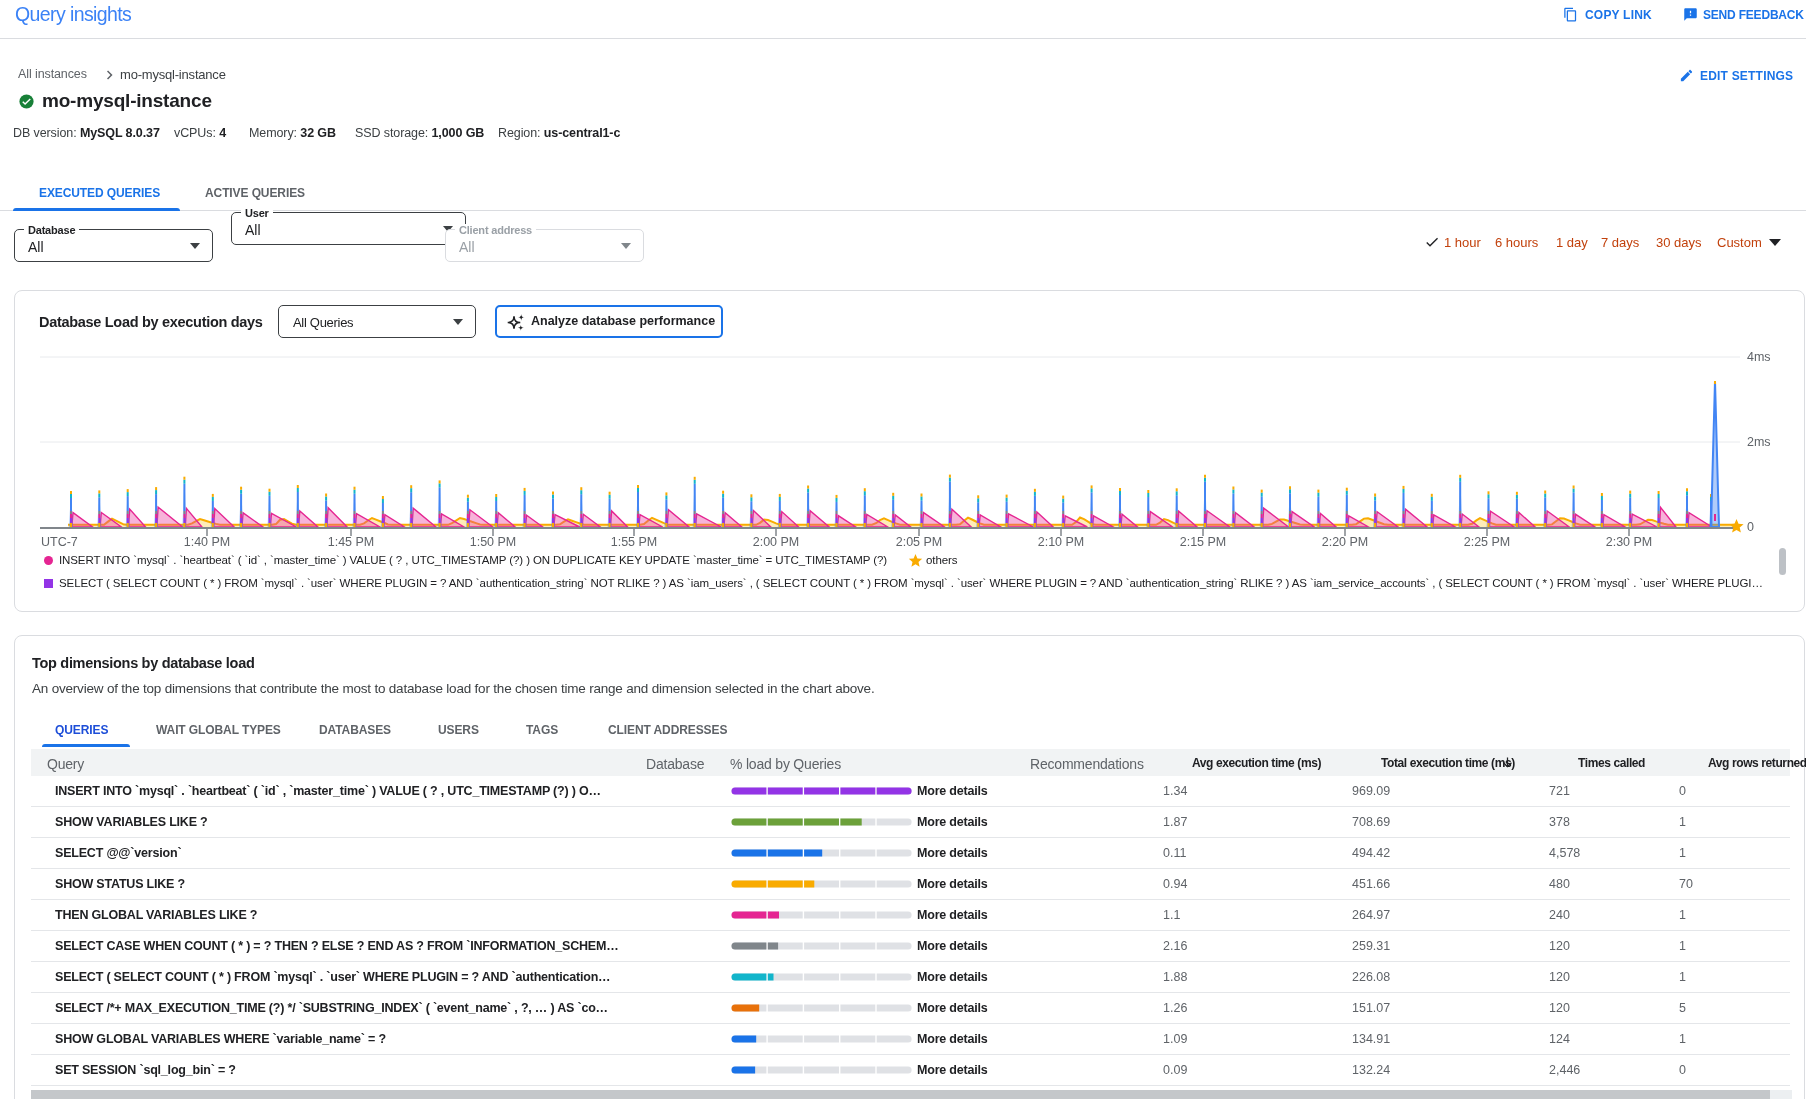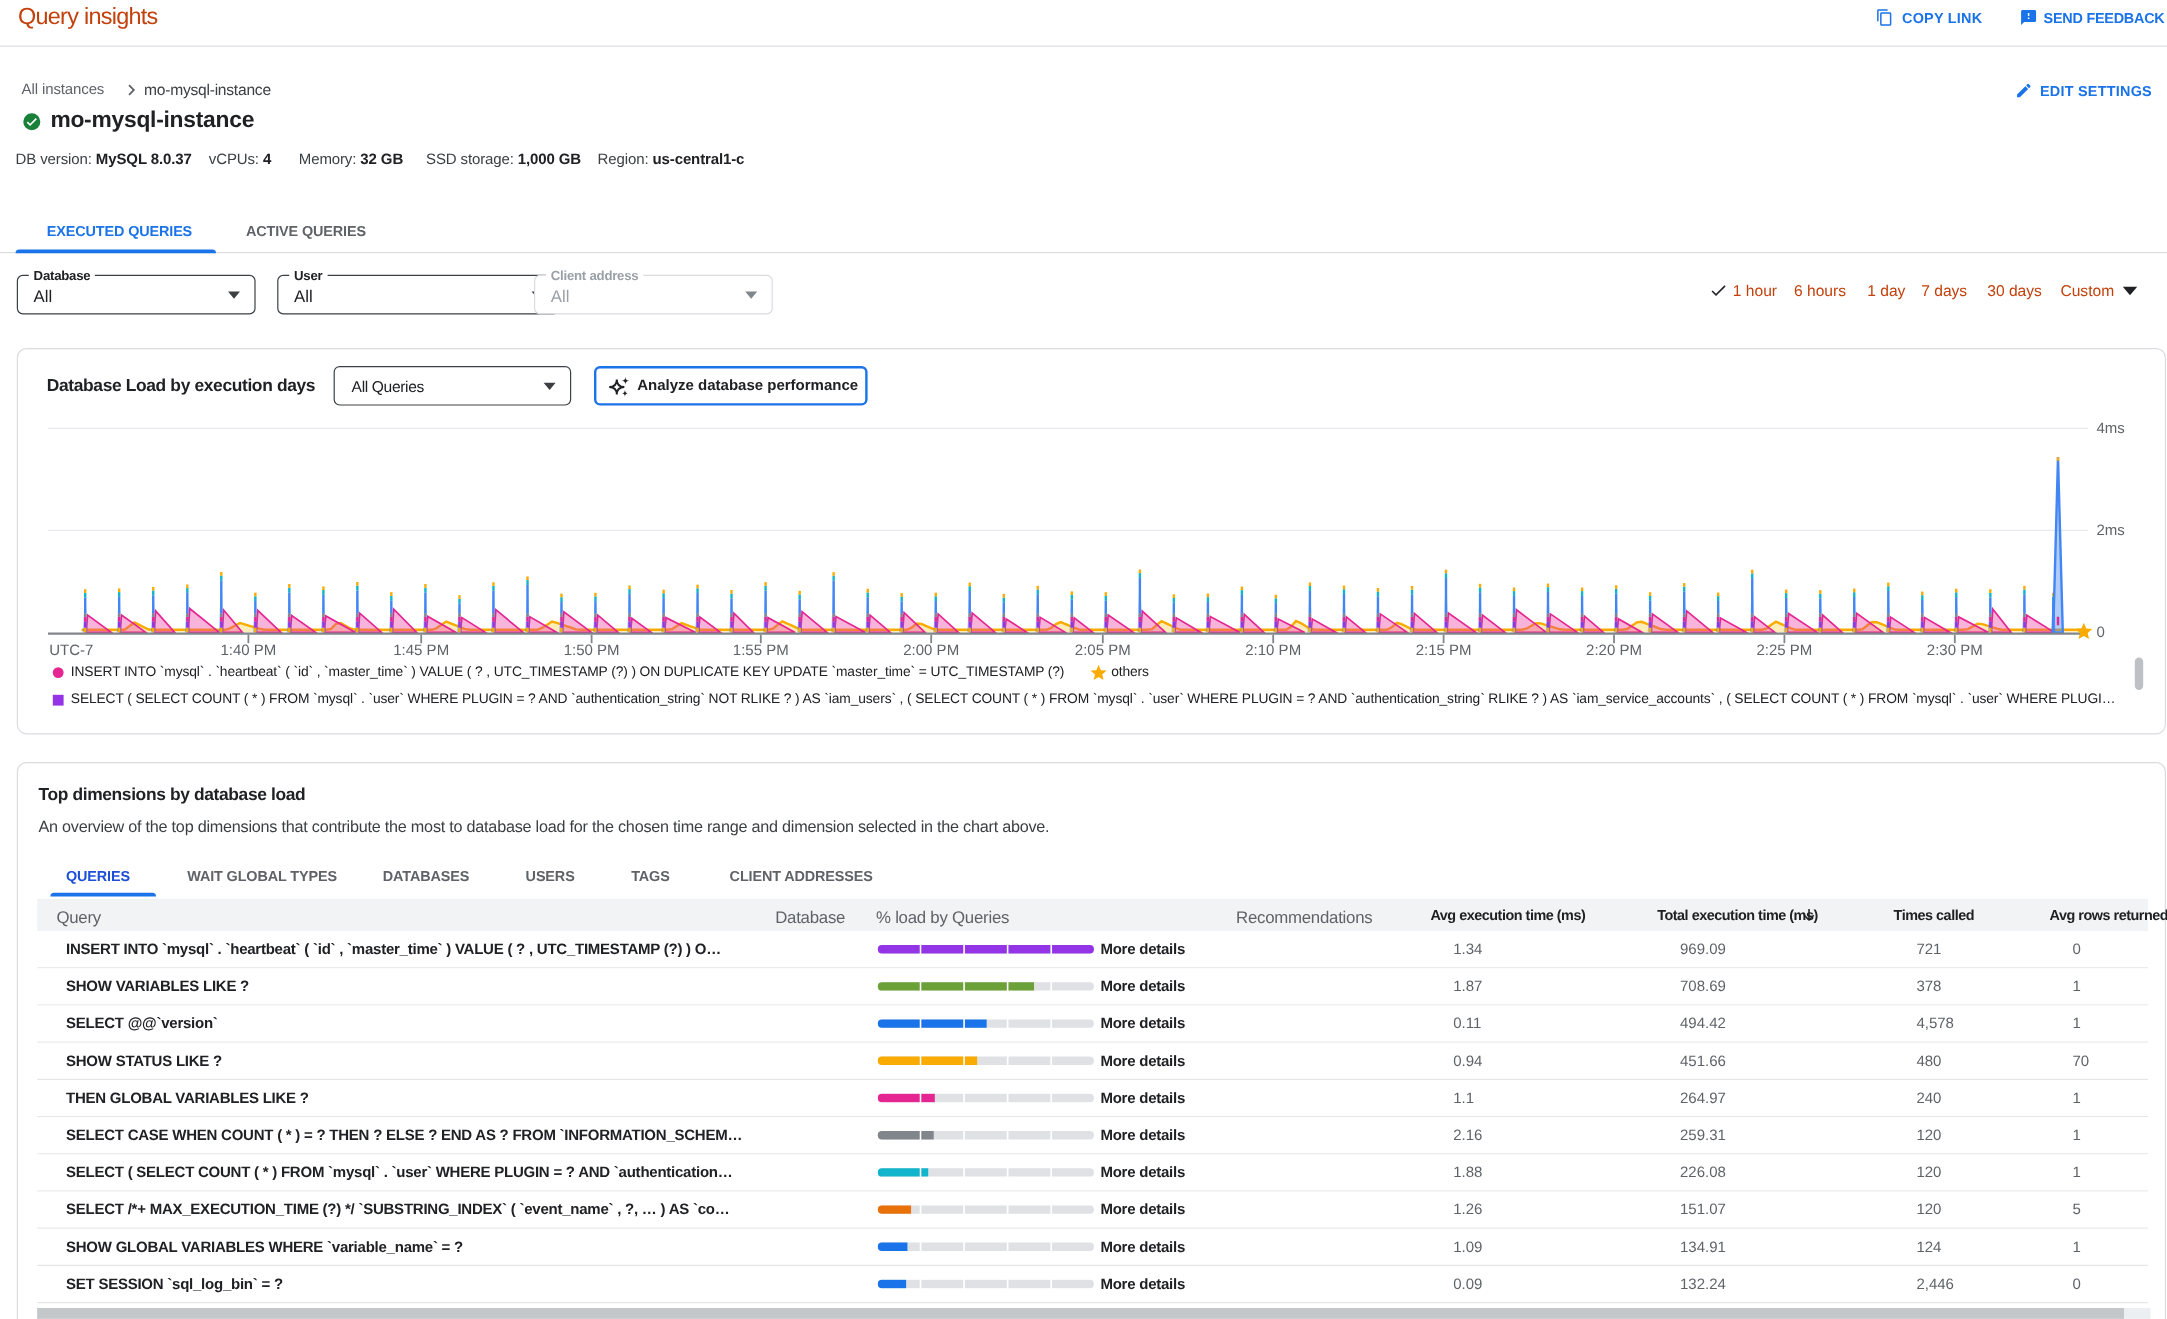--- a/index.html
+++ b/index.html
@@ -13,31 +13,31 @@
 .sel { position:absolute; height:33px; border:1px solid #3c4043; border-radius:5px; background:#fff; }
 .sel .lab { position:absolute; top:-6px; left:9px; background:#fff; padding:0 4px;
   font-size:11px; font-weight:bold; letter-spacing:-.2px; color:#202124; line-height:12px; }
 .sel .val { position:absolute; left:13px; top:9px; font-size:14px; color:#202124; }
 .sel .car { position:absolute; right:12px; top:13px; }
 .tabtxt { font-size:12px; font-weight:bold; letter-spacing:-.1px; color:#5f6368; position:absolute; white-space:nowrap; }
 .trange { position:absolute; top:235px; font-size:13px; color:#c2410c; white-space:nowrap; }
 .trow { position:absolute; left:31px; width:1759px; height:31px; border-bottom:1px solid #e4e6e9; background:#fff; }
 .qt { position:absolute; left:24px; top:8px; font-size:12.5px; font-weight:bold; letter-spacing:-.2px; color:#202124; white-space:nowrap; }
 .md { position:absolute; left:886px; top:8px; font-size:12.5px; font-weight:bold; letter-spacing:-.2px; color:#202124; }
-.num { position:absolute; top:8px; font-size:12.5px; color:#5f6368;margin-left:48px; }
+.num { position:absolute; top:8px; font-size:12.5px; color:#5f6368; }
 .hlab { position:absolute; top:7px; font-size:14px; letter-spacing:-.2px; color:#5f6368; white-space:nowrap; }
 .hlabb { position:absolute; top:7px; font-size:12px; letter-spacing:-.4px; font-weight:bold; color:#202124; white-space:nowrap;margin-left:29px; }
 .leg { position:absolute; font-size:11.5px; letter-spacing:-.1px; color:#202124; white-space:nowrap; }
 .metl { position:absolute; top:126px; font-size:12.5px; letter-spacing:-.1px; color:#3c4043; white-space:nowrap; }
 .metl b { color:#202124; }
 </style></head>
 <body>
 
 <div class="abs" style="left:0;top:0;width:1806px;height:39px;border-bottom:1px solid #dadce0;background:#fff"></div>
-<div class="abs" style="left:15px;top:3px;font-size:19.5px;letter-spacing:-.6px;color:#c2410c">Query insights</div>
+<div class="abs" style="left:15px;top:3px;font-size:19.5px;letter-spacing:-.6px;color:#3b82f6">Query insights</div>
 <div class="abs" style="left:1563px;top:7px"><svg width="15" height="15" viewBox="0 0 24 24" fill="#1a73e8">
       <path d="M16 1H4c-1.1 0-2 .9-2 2v14h2V3h12V1zm3 4H8c-1.1 0-2 .9-2 2v14c0 1.1.9 2 2 2h11c1.1 0 2-.9 2-2V7c0-1.1-.9-2-2-2zm0 16H8V7h11v14z"></path>
     </svg></div>
 <div class="abs blink" style="left:1585px;top:8px">COPY LINK</div>
 <div class="abs" style="left:1683px;top:7px"><svg width="15" height="15" viewBox="0 0 24 24" fill="#1a73e8">
       <path d="M20 2H4c-1.1 0-2 .9-2 2v18l4-4h14c1.1 0 2-.9 2-2V4c0-1.1-.9-2-2-2zm-7 12h-2v-2h2v2zm0-4h-2V6h2v4z"></path>
     </svg></div>
 <div class="abs blink" style="left:1703px;top:8px;letter-spacing:-.2px">SEND FEEDBACK</div>
 
 <div class="abs" style="left:18px;top:67px;font-size:12.5px;letter-spacing:-.1px;color:#5f6368">All instances</div>
@@ -63,21 +63,21 @@
 <div class="tabtxt" style="left:39px;top:186px;color:#1a73e8">EXECUTED QUERIES</div>
 <div class="tabtxt" style="left:205px;top:186px">ACTIVE QUERIES</div>
 <div class="abs" style="left:0;top:210px;width:1806px;height:1px;background:#dadce0"></div>
 <div class="abs" style="left:13px;top:208px;width:167px;height:3px;background:#1a73e8;border-radius:3px 3px 0 0"></div>
 
 <div class="sel" style="left:14px;top:229px;width:199px">
   <span class="lab">Database</span>
     <span class="val">All</span>
     <span class="car caret"></span>
 </div>
-<div class="sel" style="left:231px;top:229px;width:235px">
+<div class="sel" style="left:231px;top:212px;width:235px">
   <span class="lab">User</span>
     <span class="val">All</span>
     <span class="car caret"></span>
 </div>
 <div class="sel" style="left:445px;top:229px;width:199px;border-color:#dadce0">
   <span class="lab" style="color:#9aa0a6">Client address</span>
   <span class="val" style="color:#9aa0a6">All</span>
   <span class="car caret" style="border-top-color:#80868b"></span>
 </div>
 

